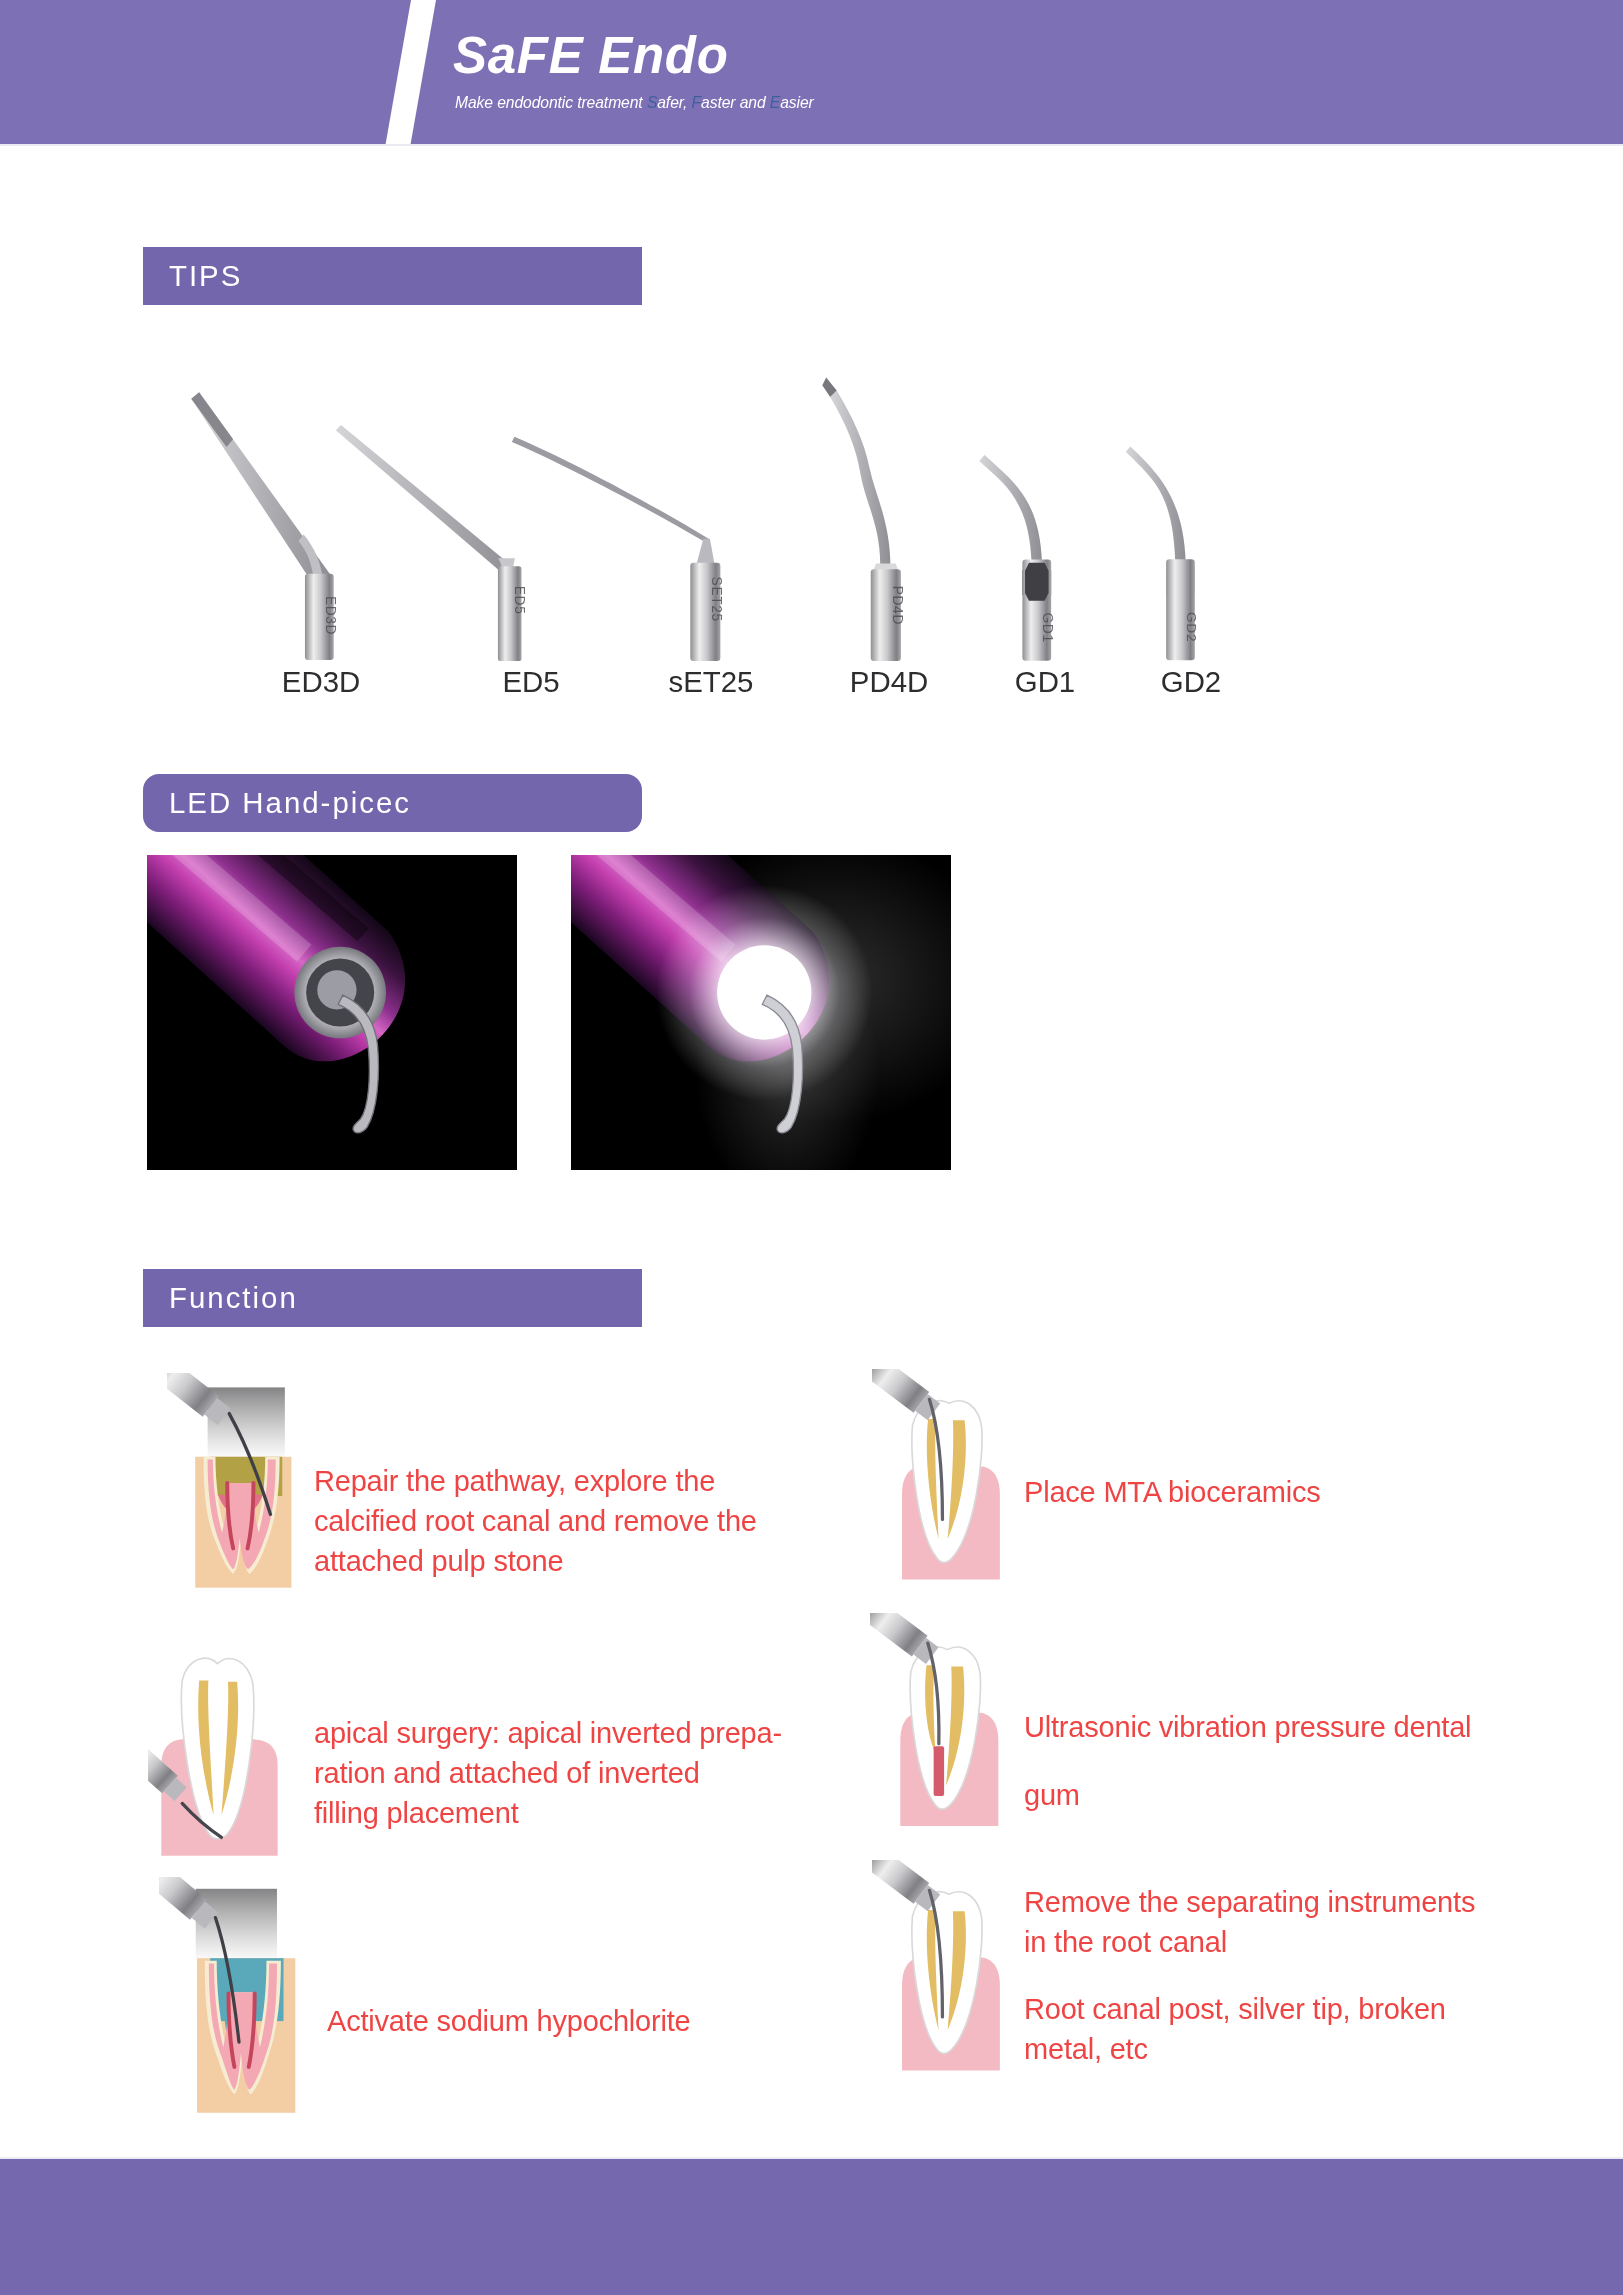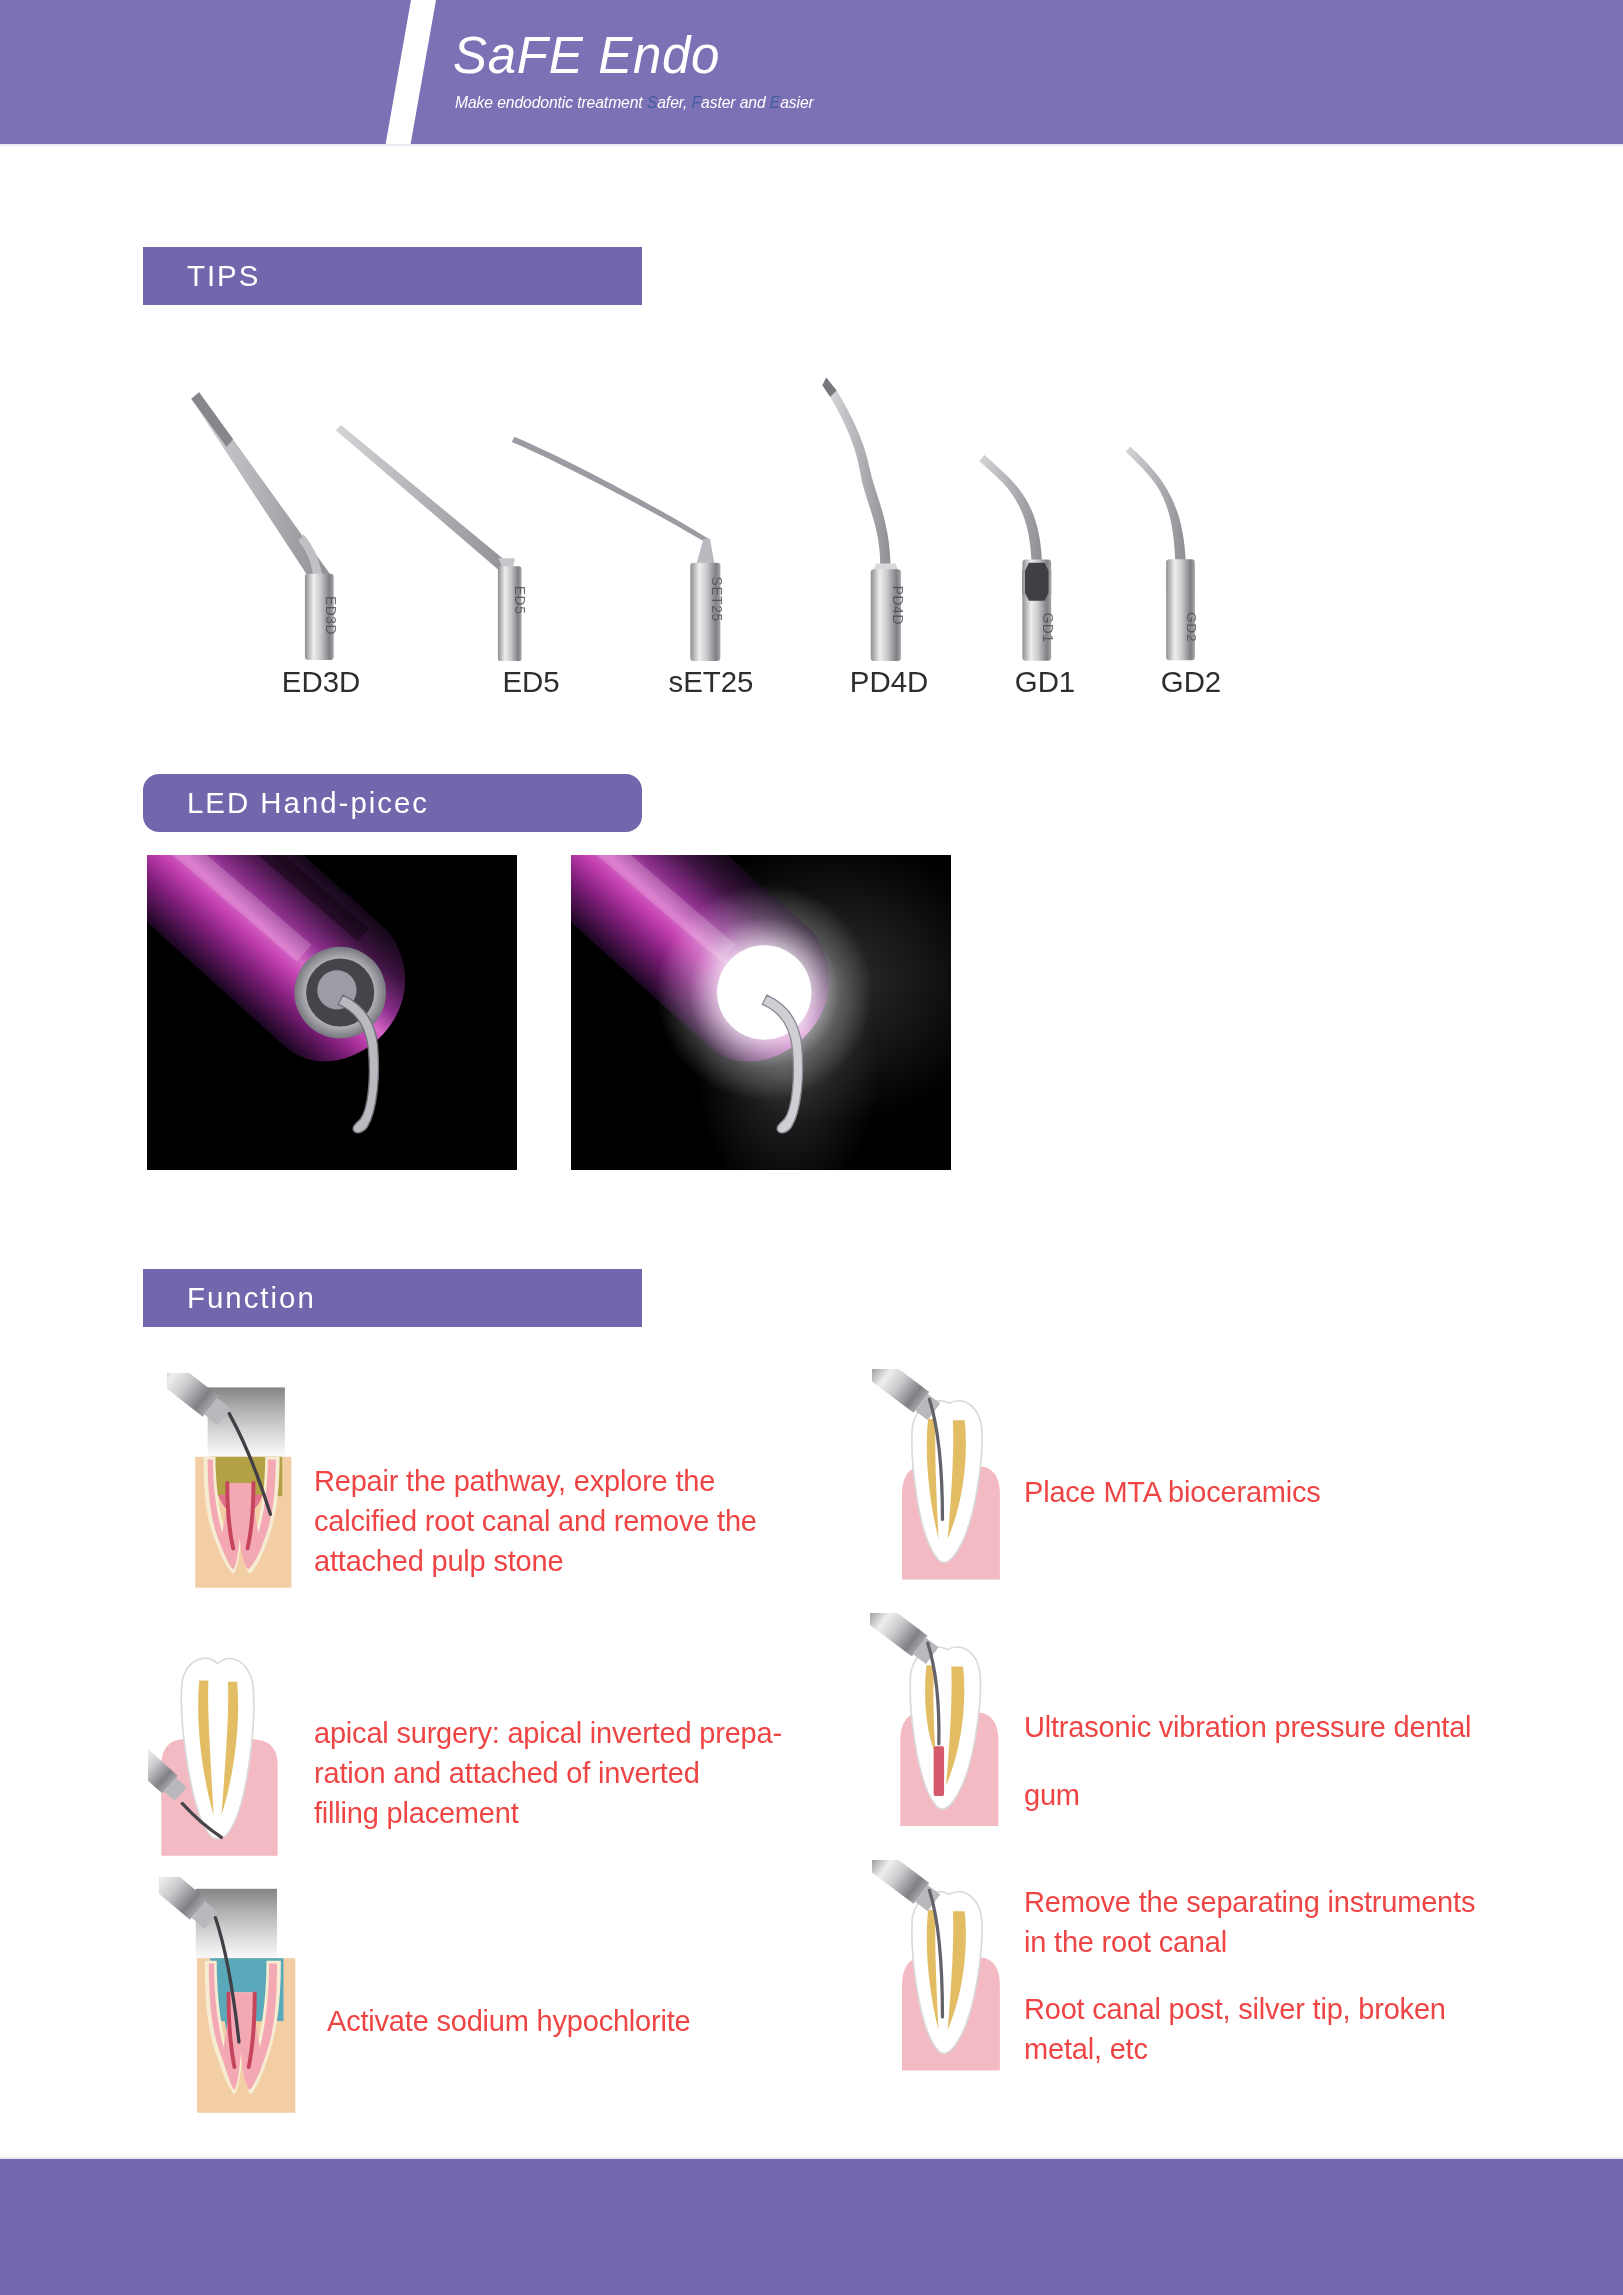--- a/index.html
+++ b/index.html
@@ -4,28 +4,28 @@
 <style>
   html,body{margin:0;padding:0;background:#ffffff;}
   #page{position:relative;width:1623px;height:2295px;background:#fff;overflow:hidden;
         font-family:"Liberation Sans", sans-serif;}
   .abs{position:absolute;}
 
   
   #header{left:0;top:0;width:1623px;height:144px;background:#7d70b5;border-bottom:2px solid #ebe9f2;}
   #header-stripe{left:411px;top:0;width:25px;height:144px;background:#ffffff;
                  transform:skewX(-10deg);transform-origin:top left;}
-  #brand-title{left:453px;top:26px;font-size:51px;font-weight:400;font-style:italic;color:#ffffff;letter-spacing:0.7px;}
+  #brand-title{left:453px;top:26px;font-size:51px;font-weight:700;font-style:italic;color:#ffffff;letter-spacing:0.7px;}
   #brand-tagline{left:455px;top:94px;font-size:15.7px;font-weight:400;font-style:italic;color:#ffffff;letter-spacing:-0.1px;white-space:nowrap;}
   .tg-accent{color:#3d5f9e;}
 
   
   .banner{left:143px;width:499px;height:58px;background:#7466ac;color:#ffffff;
           font-size:29.4px;font-weight:500;letter-spacing:2px;line-height:58px;
-          padding-left:44px;box-sizing:border-box;}
+          padding-left:26px;box-sizing:border-box;}
   #banner-tips{top:247px;}
   #banner-led{top:774px;border-radius:16px;}
   #banner-function{top:1269px;}
 
   
   .tip-label{top:665px;transform:translateX(-50%);font-size:29.4px;color:#2d2d30;white-space:nowrap;}
 
   
   .led-photo{top:855px;height:315px;background:#000;}
   #led-photo-off{left:147px;width:370px;}

